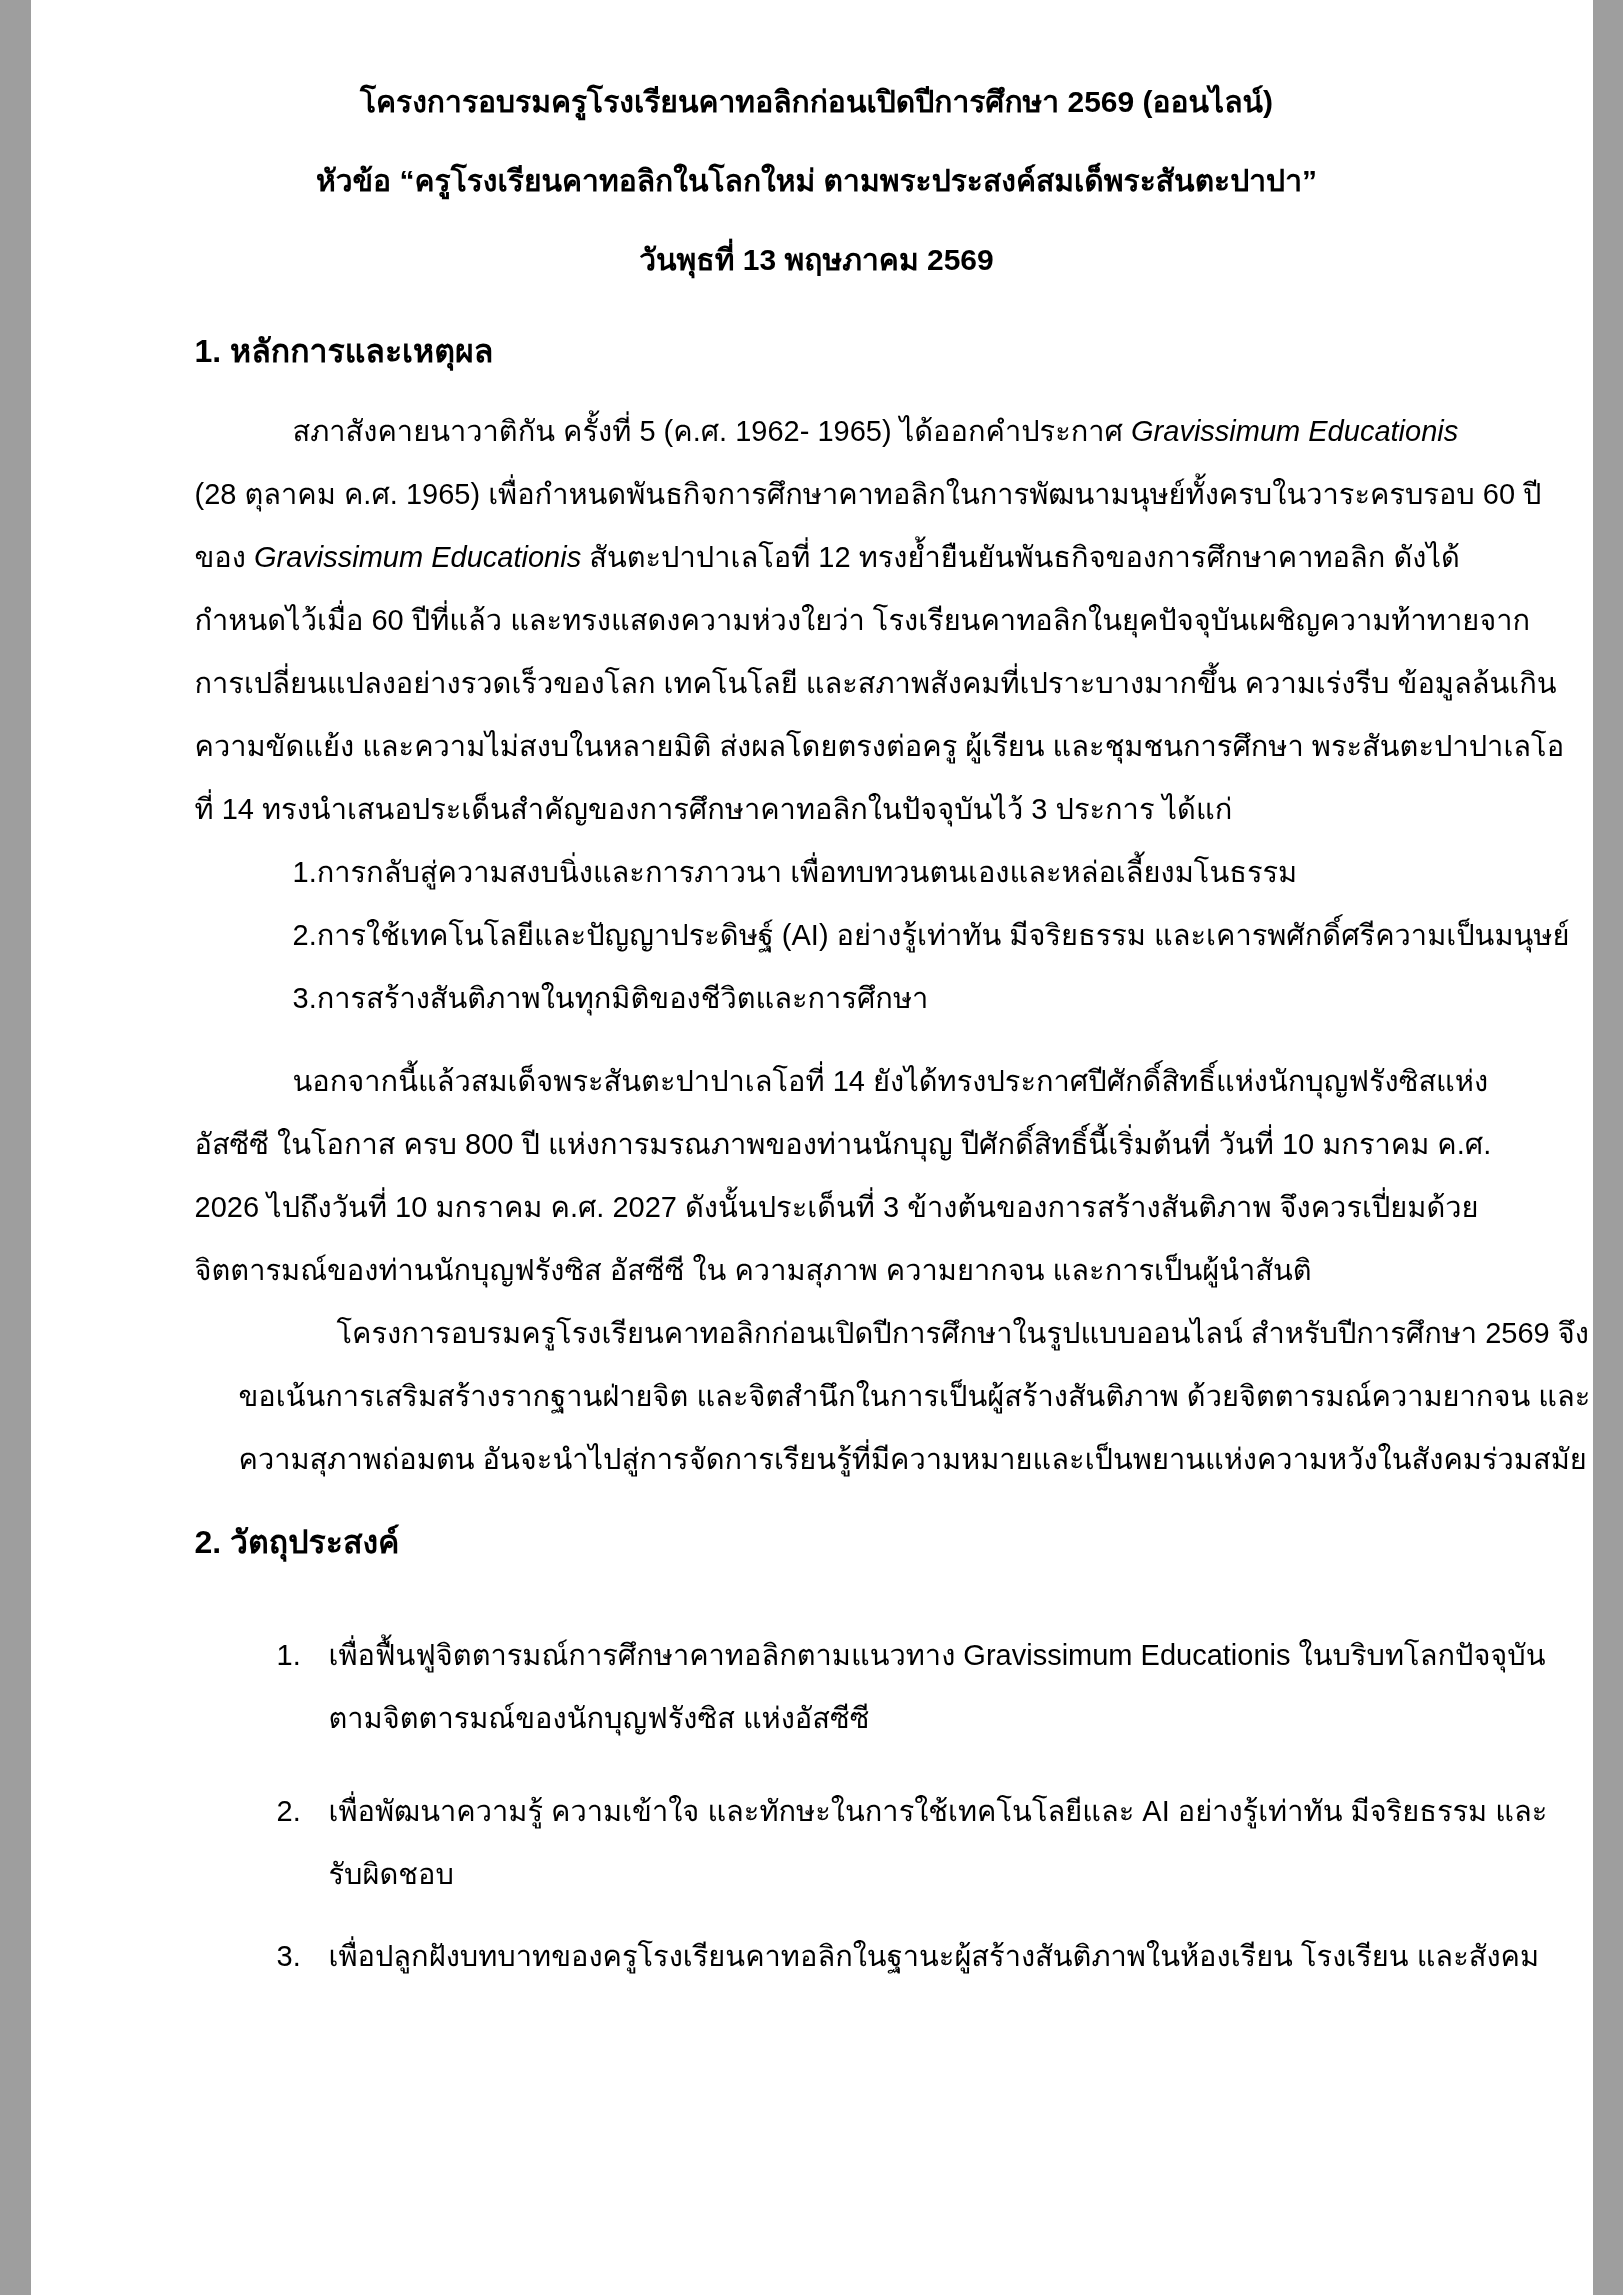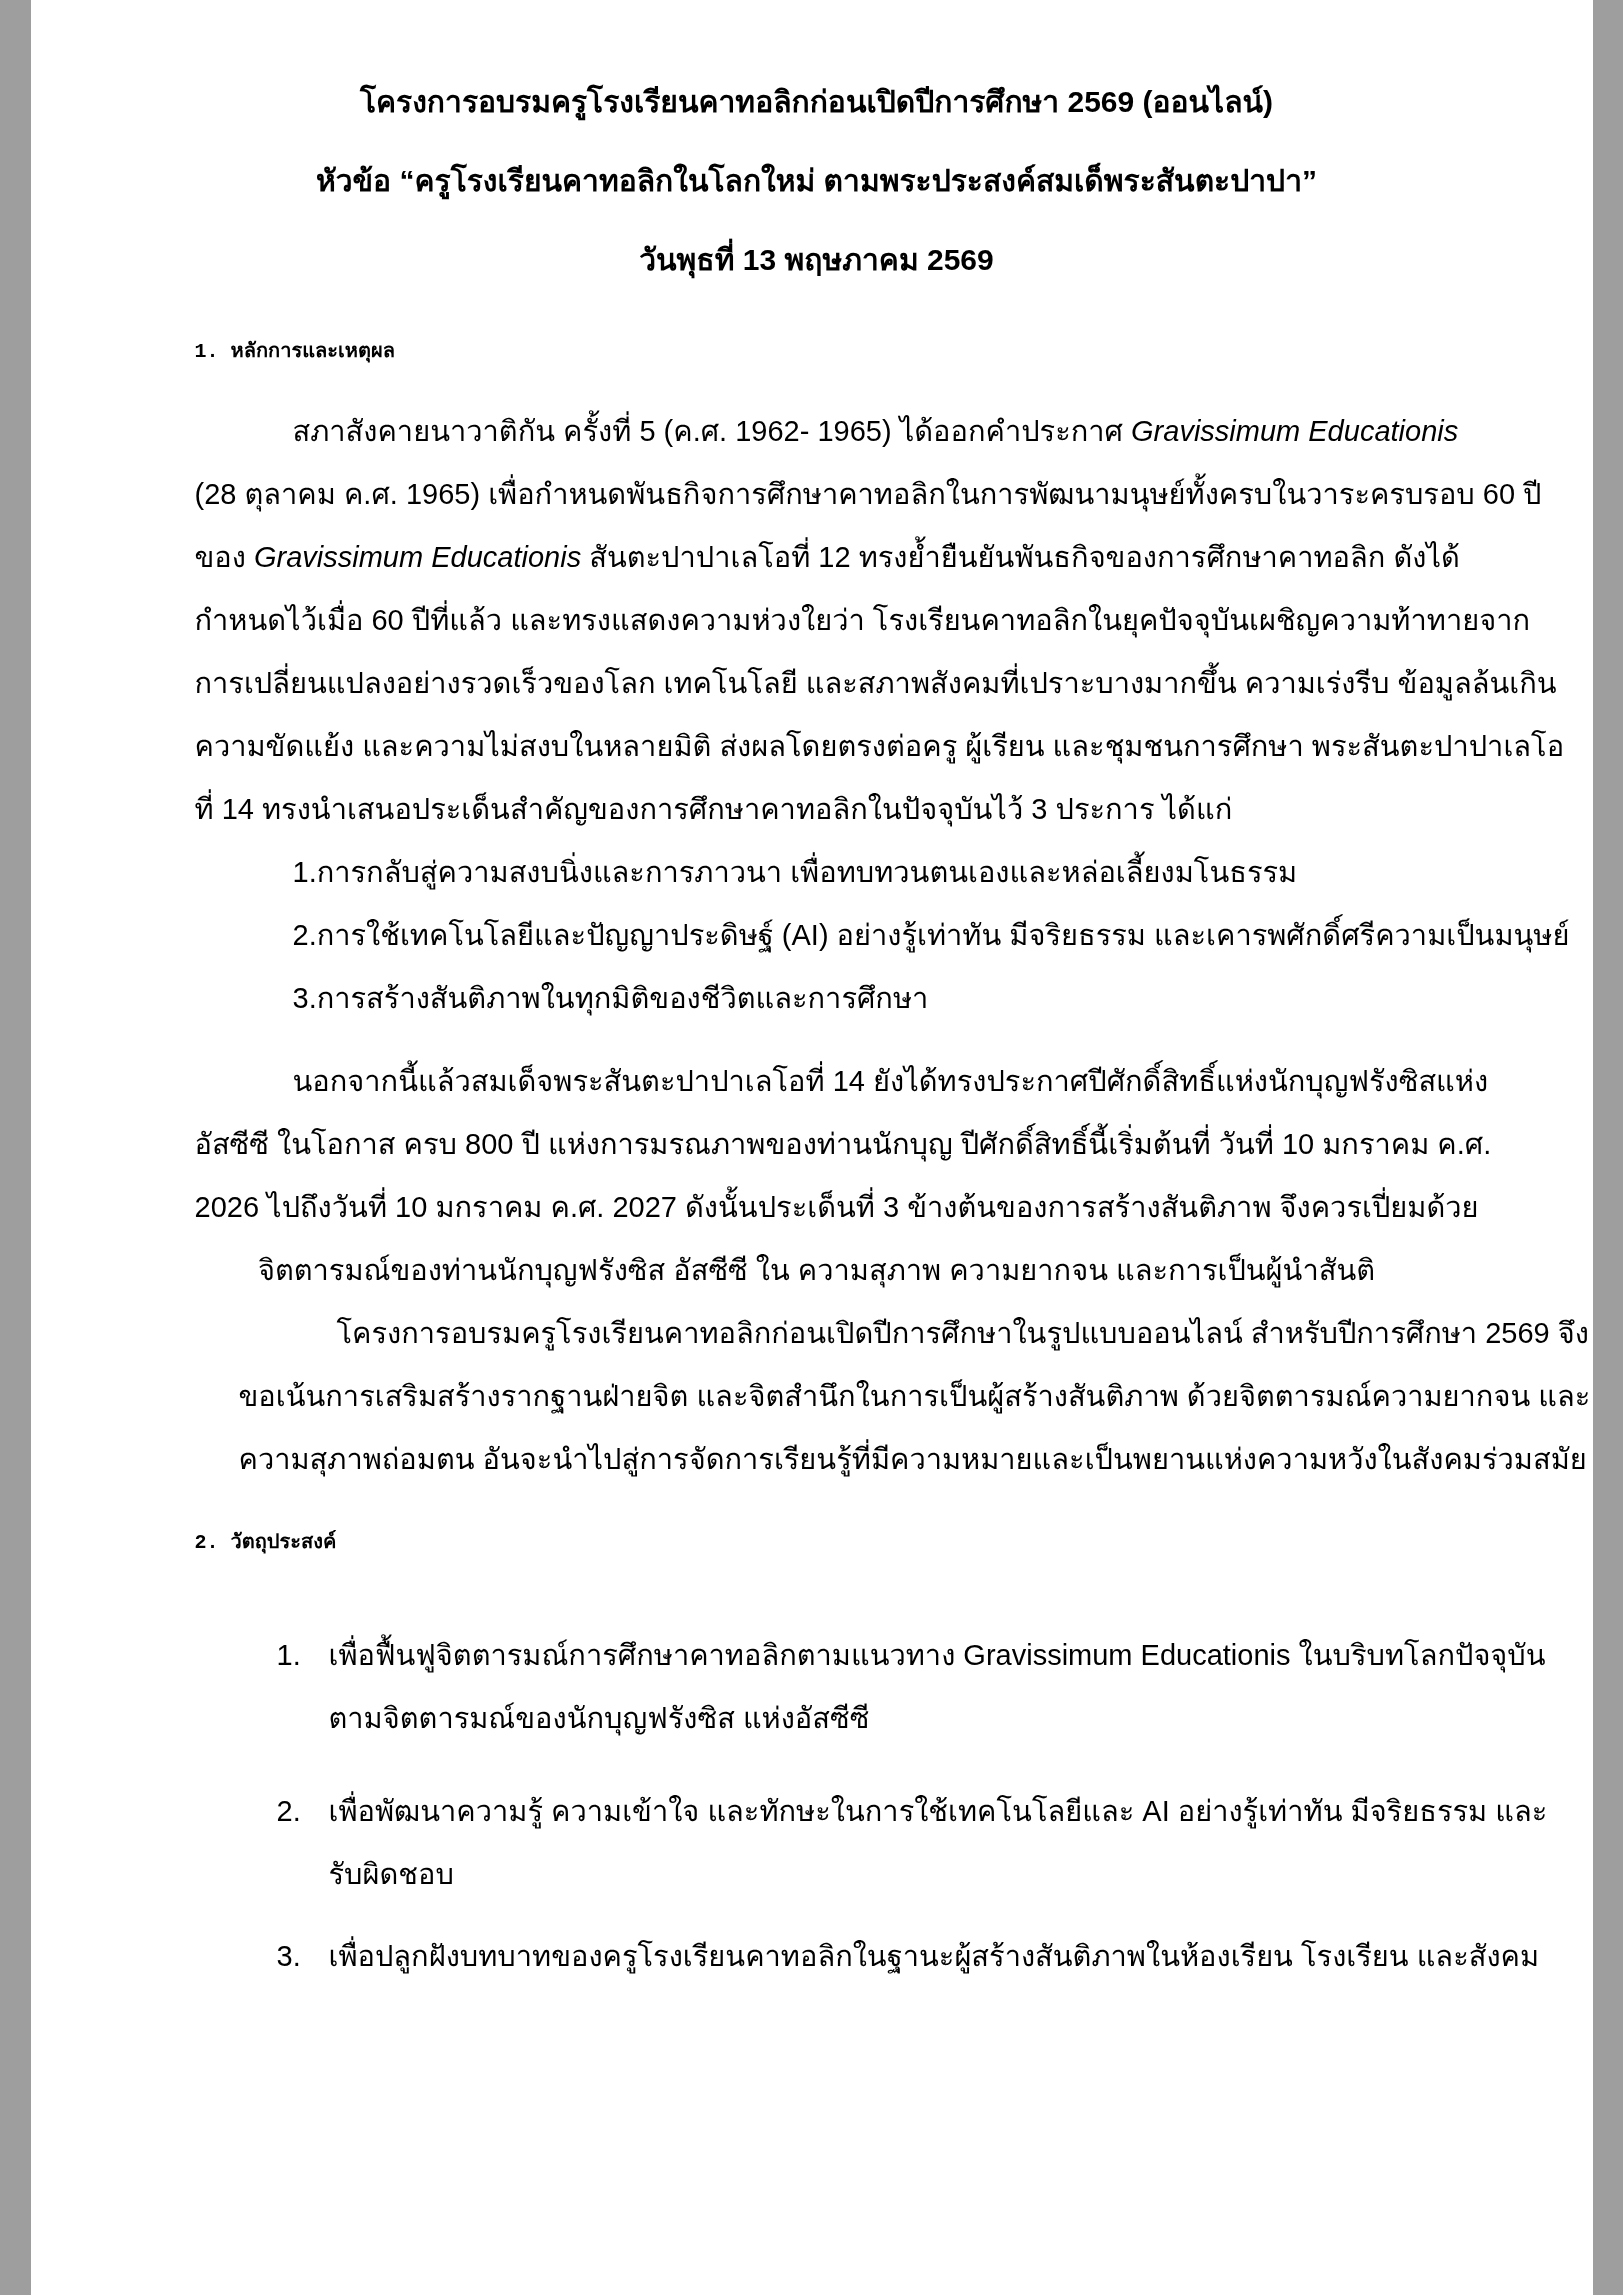--- a/index.html
+++ b/index.html
@@ -17,36 +17,35 @@
   }
   .title-line{
     text-align:center;
     font-weight:bold;
     font-size:30px;
     line-height:79px;
     white-space:nowrap;
   }
   .section-heading{
     font-weight:bold;
-    font-size:20px;
+    font-size:32px;
     line-height:65px;
     white-space:nowrap;
-    font-family:Liberation Mono, monospace;
   }
   .h1{margin-top:19.6px;}
   .h2{margin-top:19.6px;}
   .para .line{
     font-size:29px;
     line-height:63px;
     white-space:nowrap;
   }
   .line .it{font-style:italic;}
   .ind{padding-left:98px;}
   .p1{margin-top:16.4px;}
-  .p2{margin-top:19.6px;text-align:center;}
+  .p2{margin-top:19.6px;}
   .p3{margin-top:0;margin-left:44px;}
   .obj-item{
     display:flex;
     padding-left:82px;
   }
   .obj-item-1{margin-top:49px;}
   .obj-item-2{margin-top:29.4px;}
   .obj-item-3{margin-top:19.6px;}
   .obj-num{
     flex:0 0 52px;

